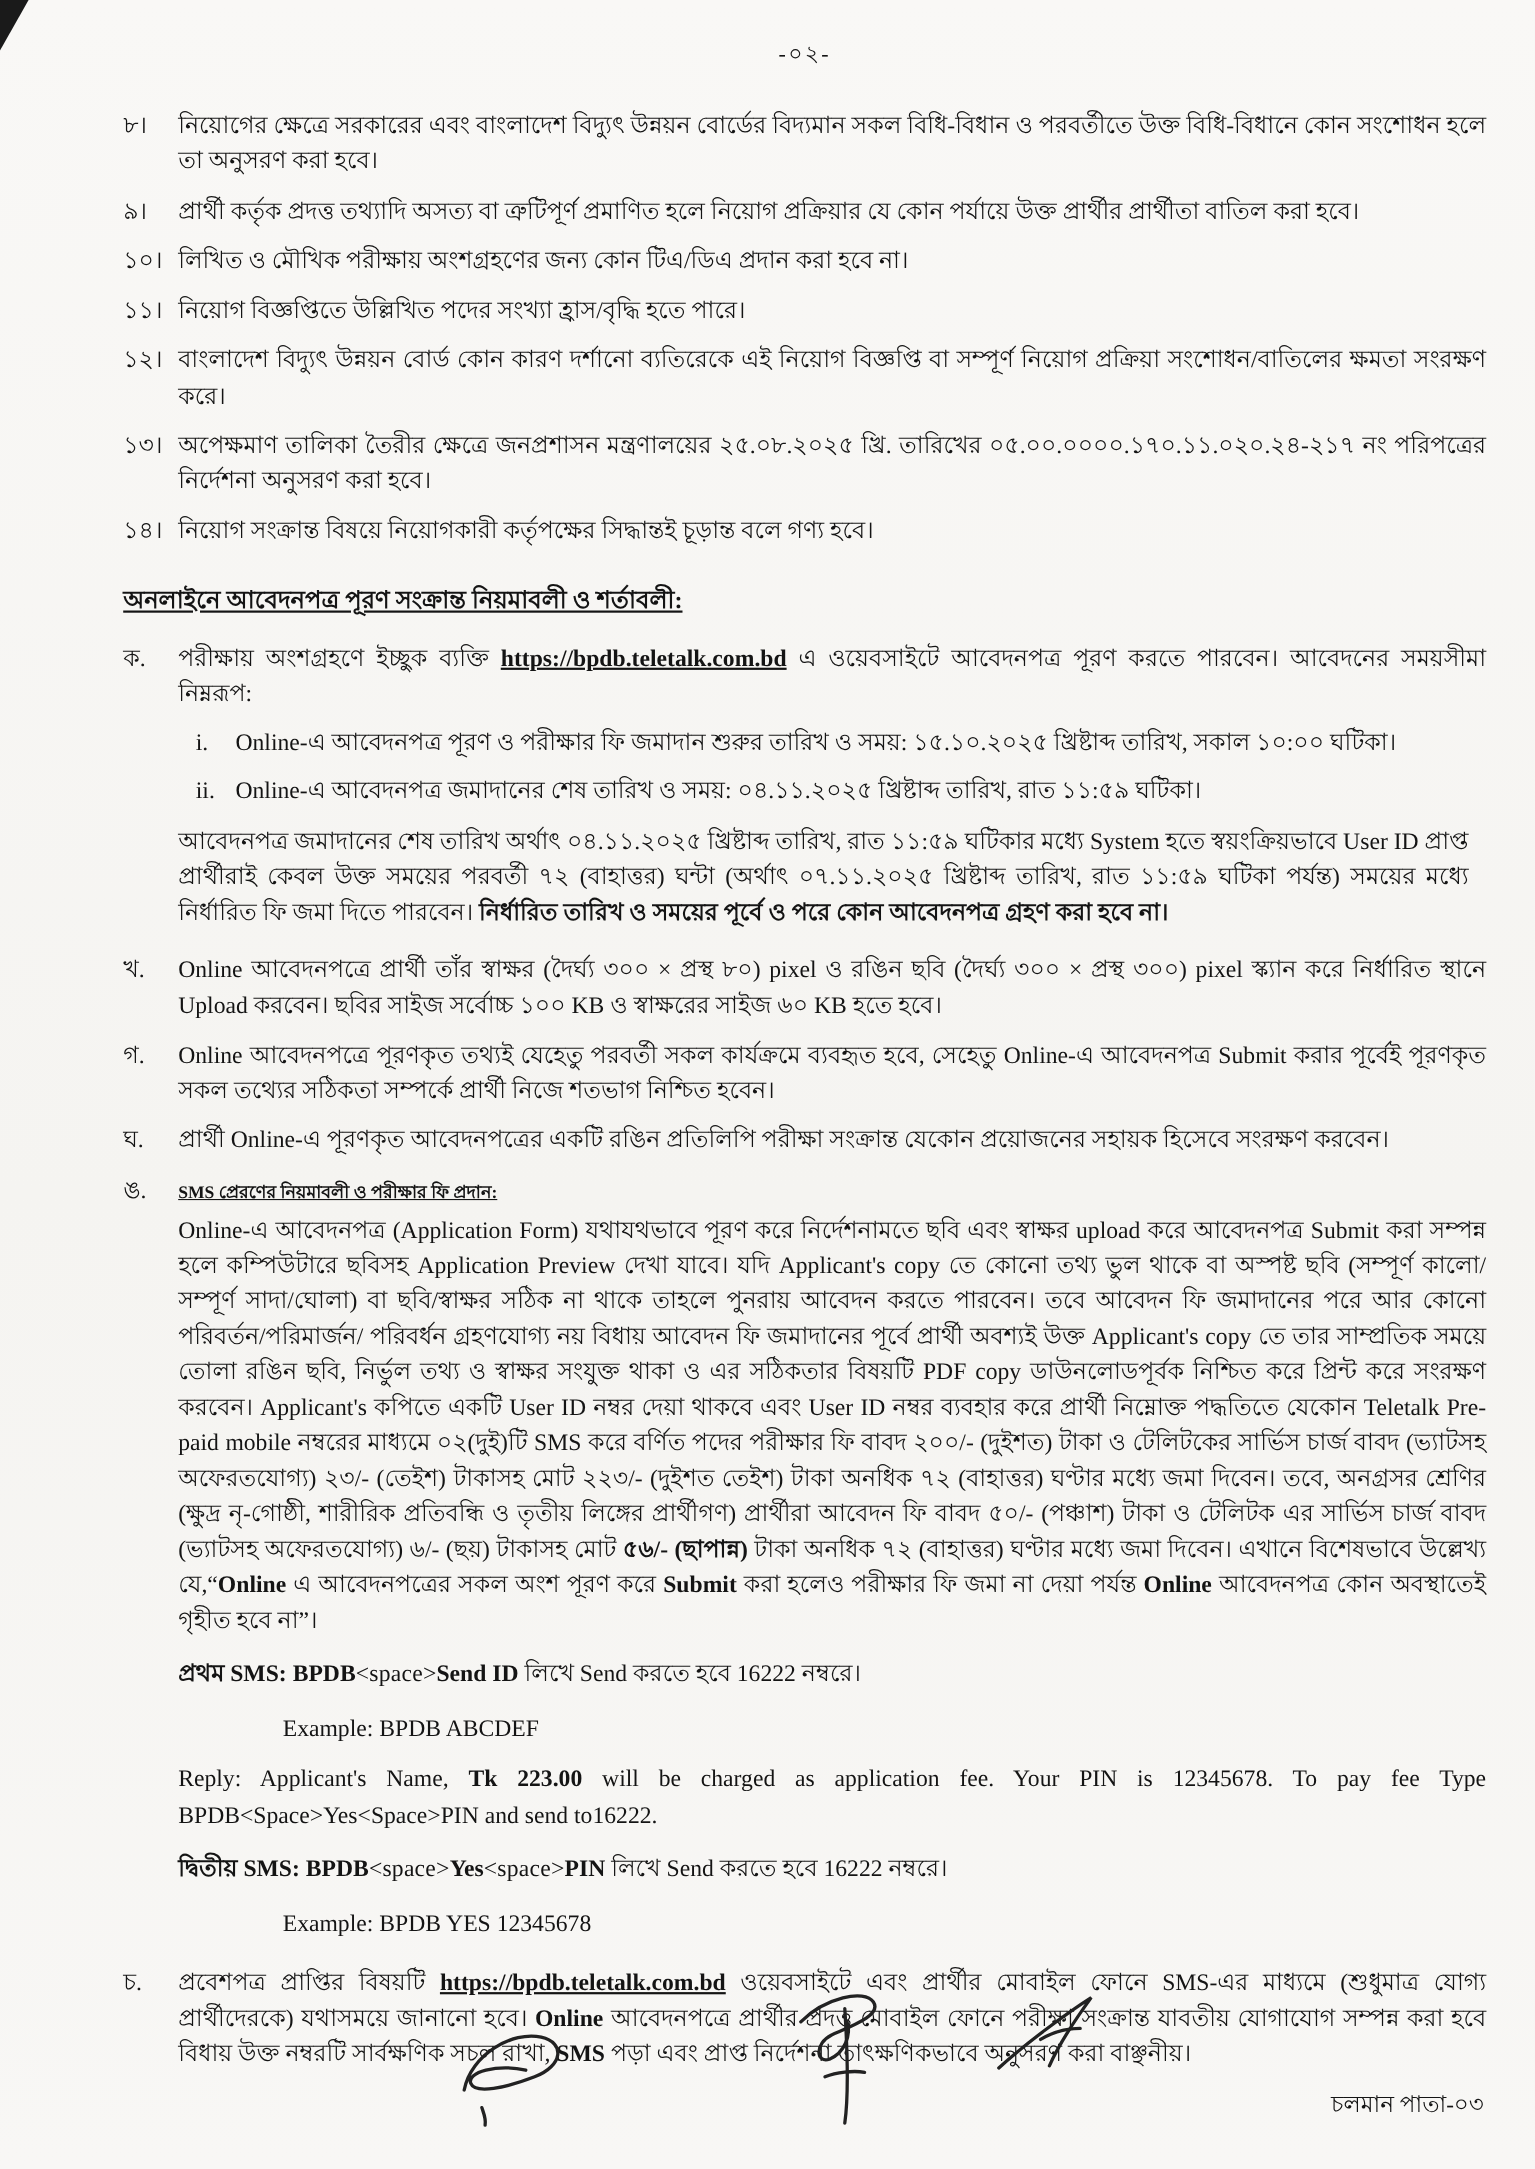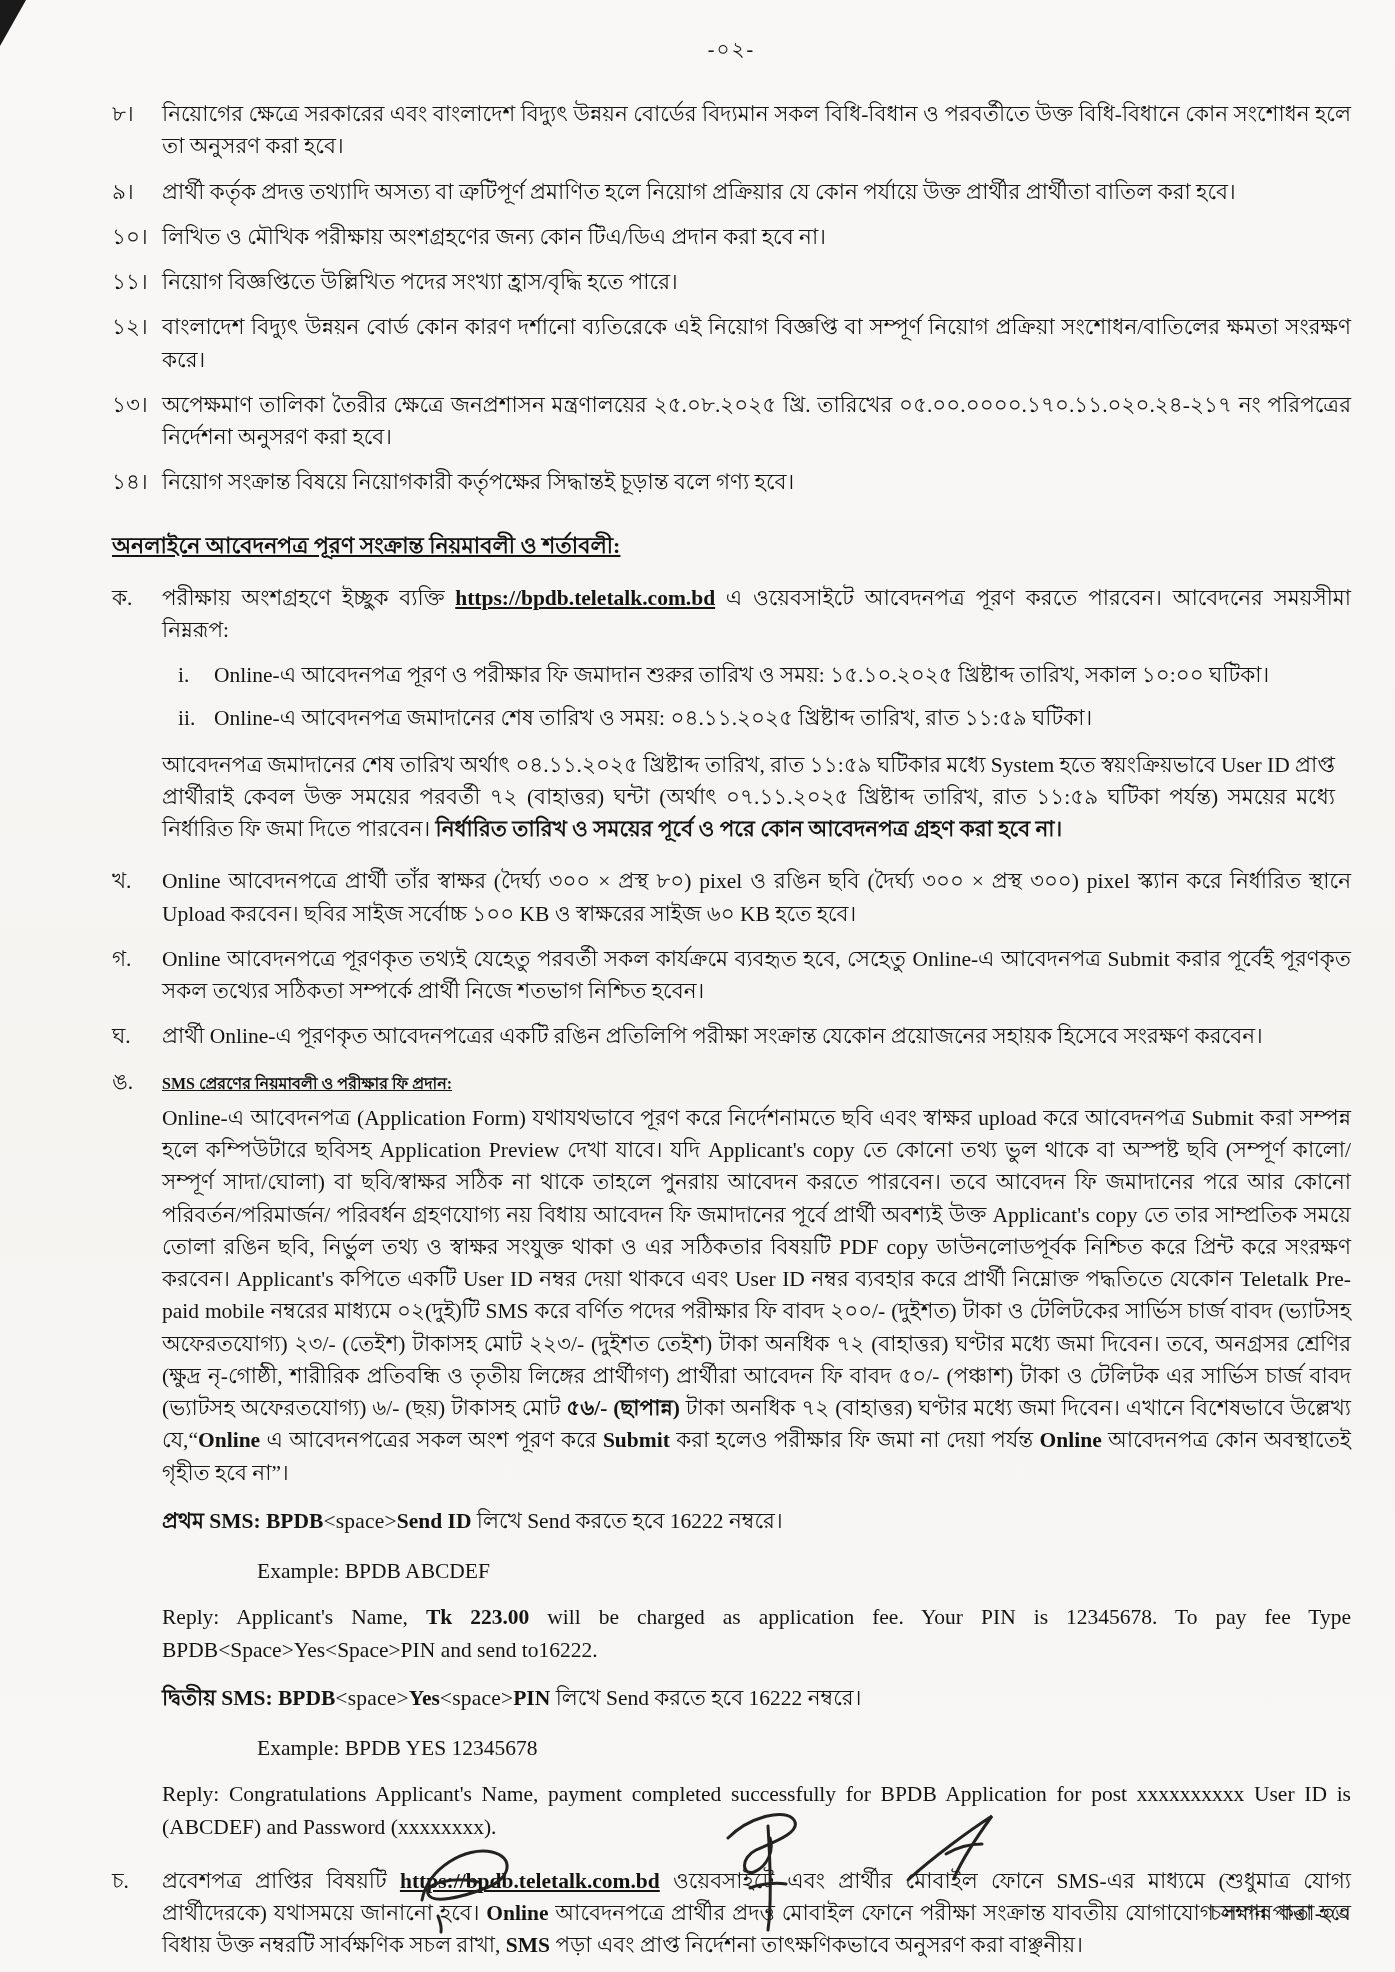--- a/index.html
+++ b/index.html
@@ -125,21 +125,20 @@
     </div>
     <div class="example">Example: BPDB ABCDEF</div>
     <div class="reply">
       <span>Reply: Applicant's Name, </span><span class="bold">Tk 223.00</span><span> will be charged as application fee. Your PIN is 12345678. To pay fee Type BPDB&lt;Space&gt;Yes&lt;Space&gt;PIN and send to16222.</span>
     </div>
 
     <div class="sms-line">
       <span class="bold">দ্বিতীয় SMS: BPDB</span><span class="mono-ish">&lt;space&gt;</span><span class="bold">Yes</span><span class="mono-ish">&lt;space&gt;</span><span class="bold">PIN</span><span> লিখে Send করতে হবে 16222 নম্বরে।</span>
     </div>
     <div class="example">Example: BPDB YES 12345678</div>
-    <div class="reply">Reply: Congratulations Applicant's Name, payment completed successfully for BPDB Application for post xxxxxxxxxx User ID is (ABCDEF) and Password (xxxxxxxx).</div>
   </div>
 
   <div class="li" style="margin-top:22px;">
     <span class="num">চ.</span>
     <span class="txt">
       <span>প্রবেশপত্র প্রাপ্তির বিষয়টি </span><span class="link">https://bpdb.teletalk.com.bd</span><span> ওয়েবসাইটে এবং প্রার্থীর মোবাইল ফোনে SMS-এর মাধ্যমে (শুধুমাত্র যোগ্য প্রার্থীদেরকে) যথাসময়ে জানানো হবে। </span><span class="bold">Online</span><span> আবেদনপত্রে প্রার্থীর প্রদত্ত মোবাইল ফোনে পরীক্ষা সংক্রান্ত যাবতীয় যোগাযোগ সম্পন্ন করা হবে বিধায় উক্ত নম্বরটি সার্বক্ষণিক সচল রাখা, </span><span class="bold">SMS</span><span> পড়া এবং প্রাপ্ত নির্দেশনা তাৎক্ষণিকভাবে অনুসরণ করা বাঞ্ছনীয়।</span>
     </span>
   </div>
 
   <div class="signature-row">

